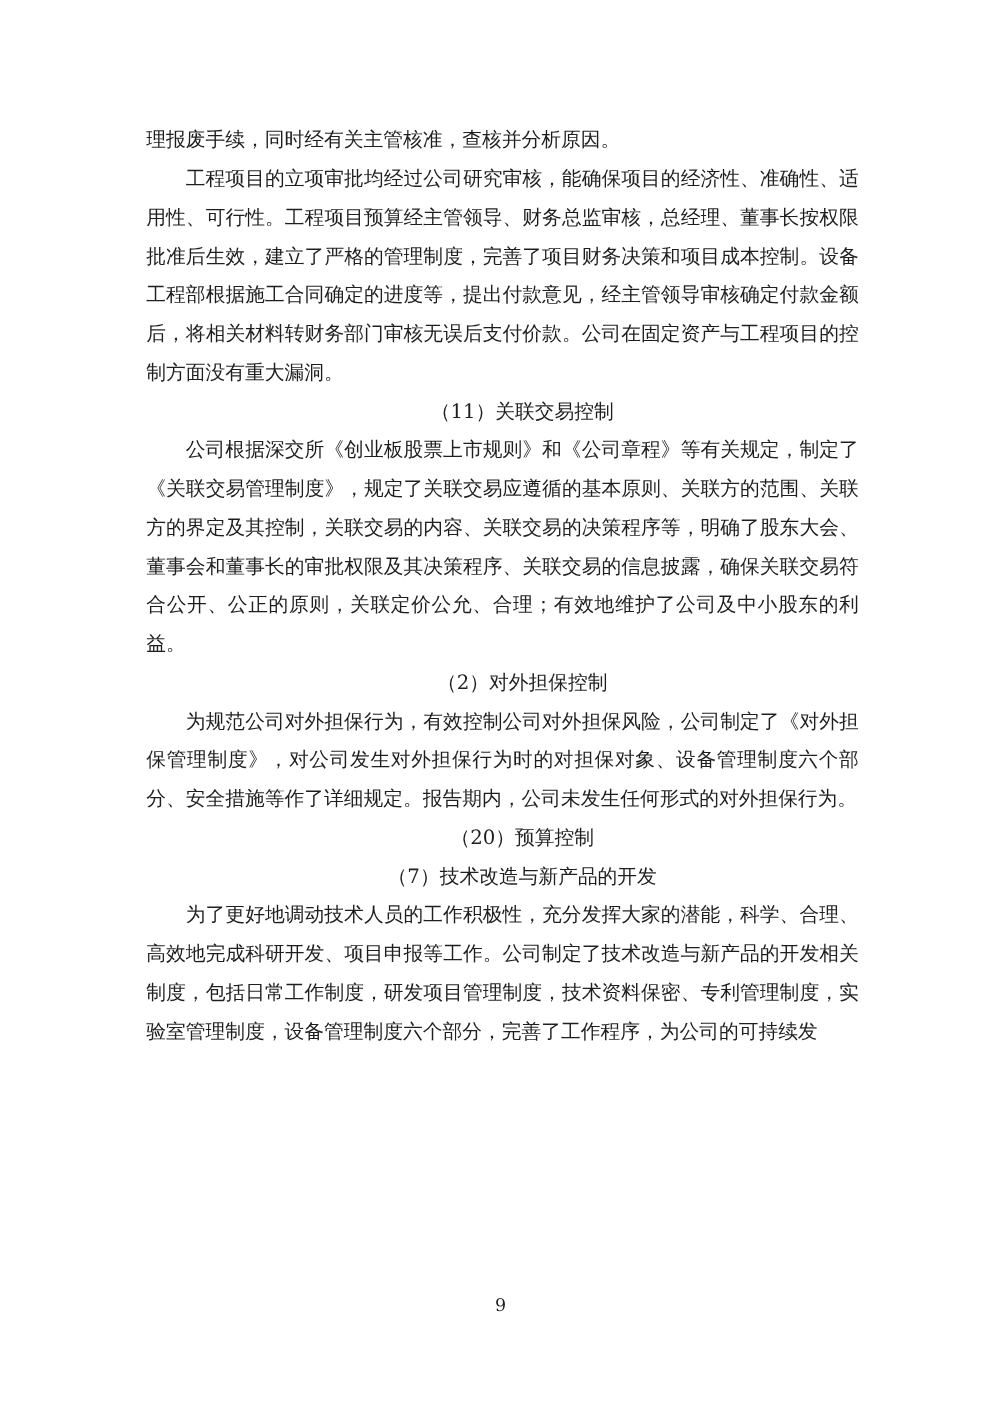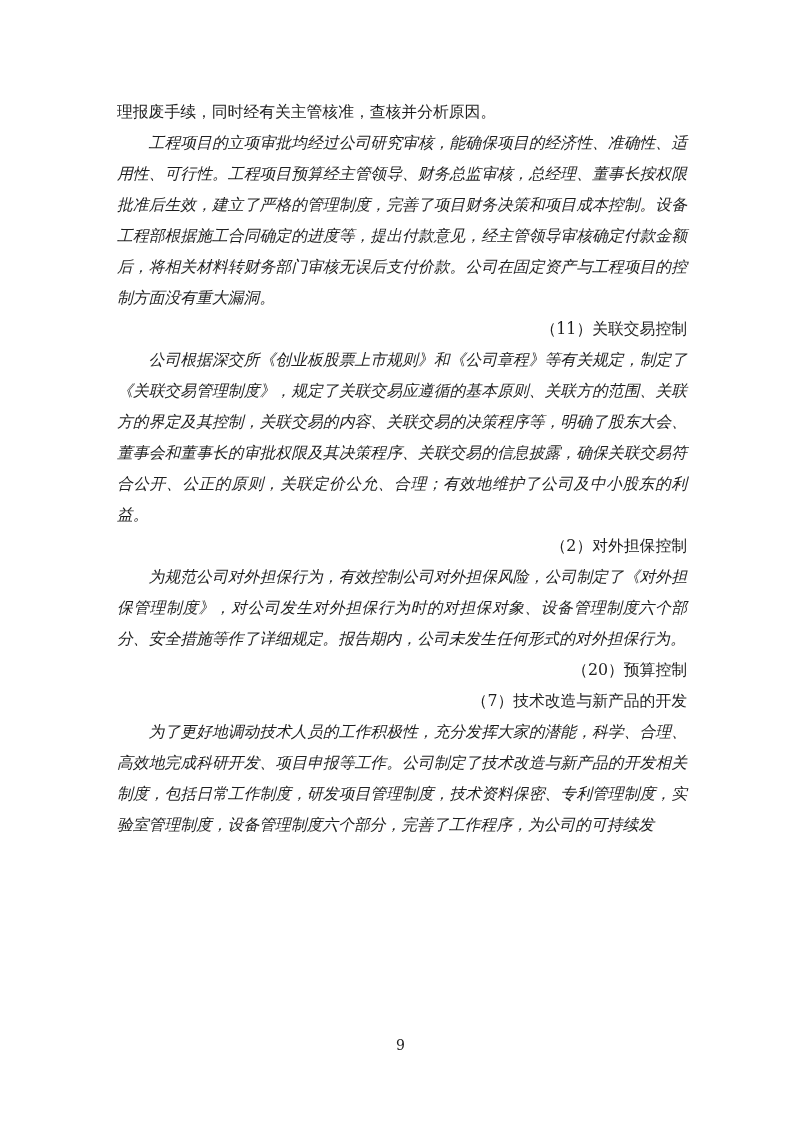--- a/index.html
+++ b/index.html
@@ -32,28 +32,27 @@
     color: #1e1e1e;
     text-align: justify;
     text-justify: inter-ideograph;
   }
   .content p {
     margin: 0;
     padding: 0;
   }
   .para {
     text-indent: 2em;
-    font-style: italic;
   }
   .para-continuation {
     text-indent: 0;
   }
   .heading {
     text-indent: 2em;
-    text-align: right;
+    text-align: center;
   }
   .page-footer {
     position: absolute;
     left: 0;
     top: 1037px;
     width: 793px;
     text-align: center;
     font-size: 14px;
     color: #1e1e1e;
   }

